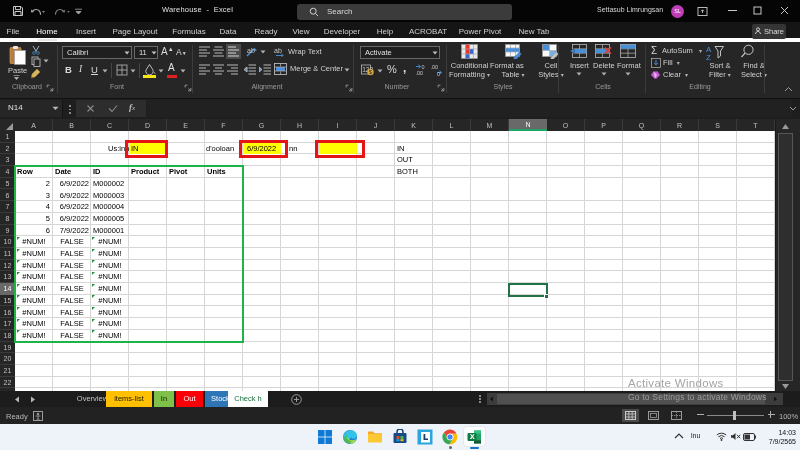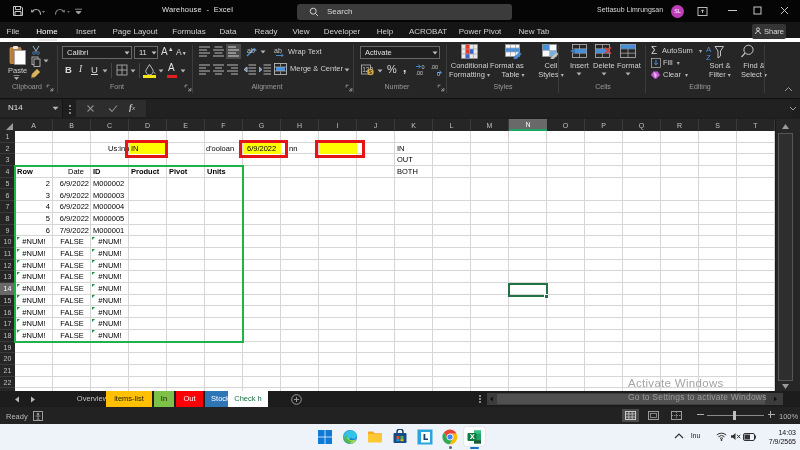--- a/index.html
+++ b/index.html
@@ -423,21 +423,21 @@
  <div class="ab" style="left:319px;top:23.7px;width:38px;height:11.7px;background:#ffff00"></div>
  <div class="cell" style="left:108px;top:23.7px">Us:inn</div>
  <div class="cell" style="left:131px;top:23.7px">IN</div>
  <div class="cell" style="left:206px;top:23.7px">d'ooloan</div>
  <div class="cell" style="left:247px;top:23.7px">6/9/2022</div>
  <div class="cell" style="left:289px;top:23.7px">nn</div>
  <div class="cell" style="left:397px;top:23.7px">IN</div>
  <div class="cell" style="left:397px;top:35.4px">OUT</div>
  <div class="cell" style="left:397px;top:47.1px">BOTH</div>
  <div class="cell" style="left:17px;top:47.1px;font-weight:bold">Row</div>
- <div class="cell" style="left:68px;top:47.1px;font-weight:normal">Date</div>
+ <div class="cell" style="left:55px;top:47.1px;font-weight:bold">Date</div>
  <div class="cell" style="left:93px;top:47.1px;font-weight:bold">ID</div>
  <div class="cell" style="left:131px;top:47.1px;font-weight:bold">Product</div>
  <div class="cell" style="left:169px;top:47.1px;font-weight:bold">Pivot</div>
  <div class="cell" style="left:207px;top:47.1px;font-weight:bold">Units</div>
  <div class="cell" style="left:15px;top:58.8px;width:35px;text-align:right">2</div>
  <div class="cell" style="left:53px;top:58.8px;width:36px;text-align:right">6/9/2022</div>
  <div class="cell" style="left:93px;top:58.8px">M000002</div>
  <div class="cell" style="left:15px;top:70.5px;width:35px;text-align:right">3</div>
  <div class="cell" style="left:53px;top:70.5px;width:36px;text-align:right">6/9/2022</div>
  <div class="cell" style="left:93px;top:70.5px">M000003</div>

